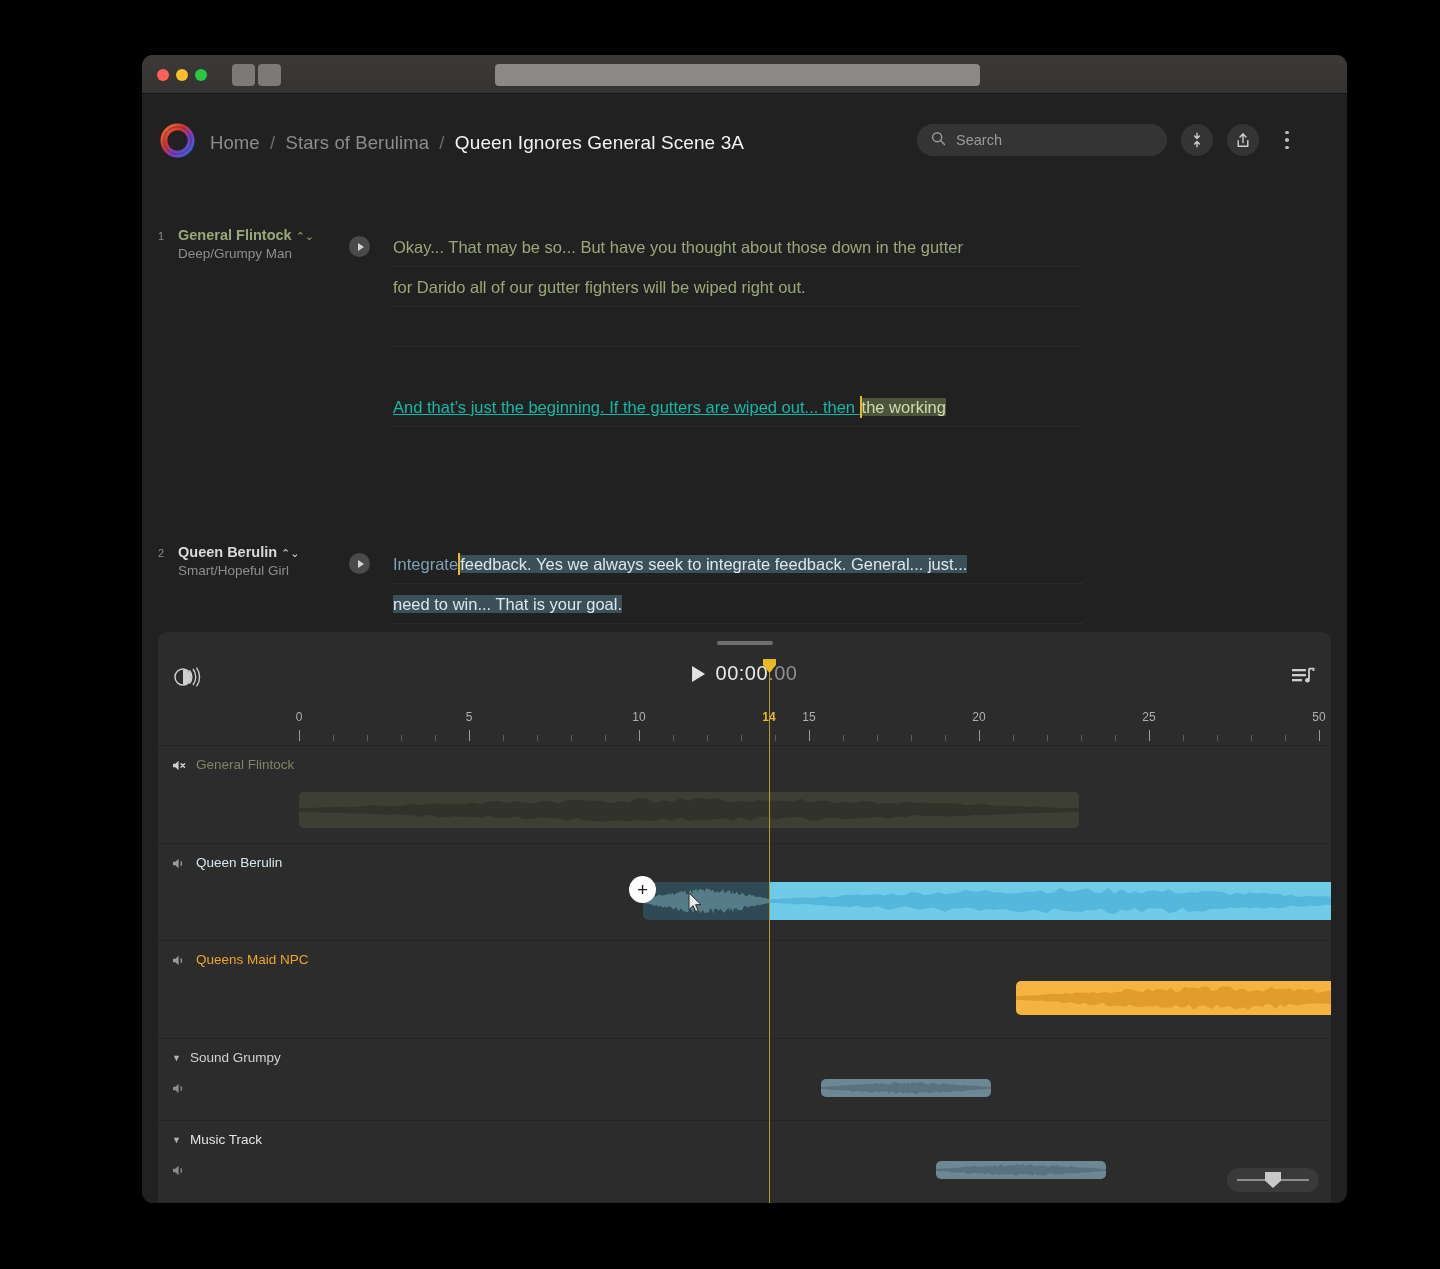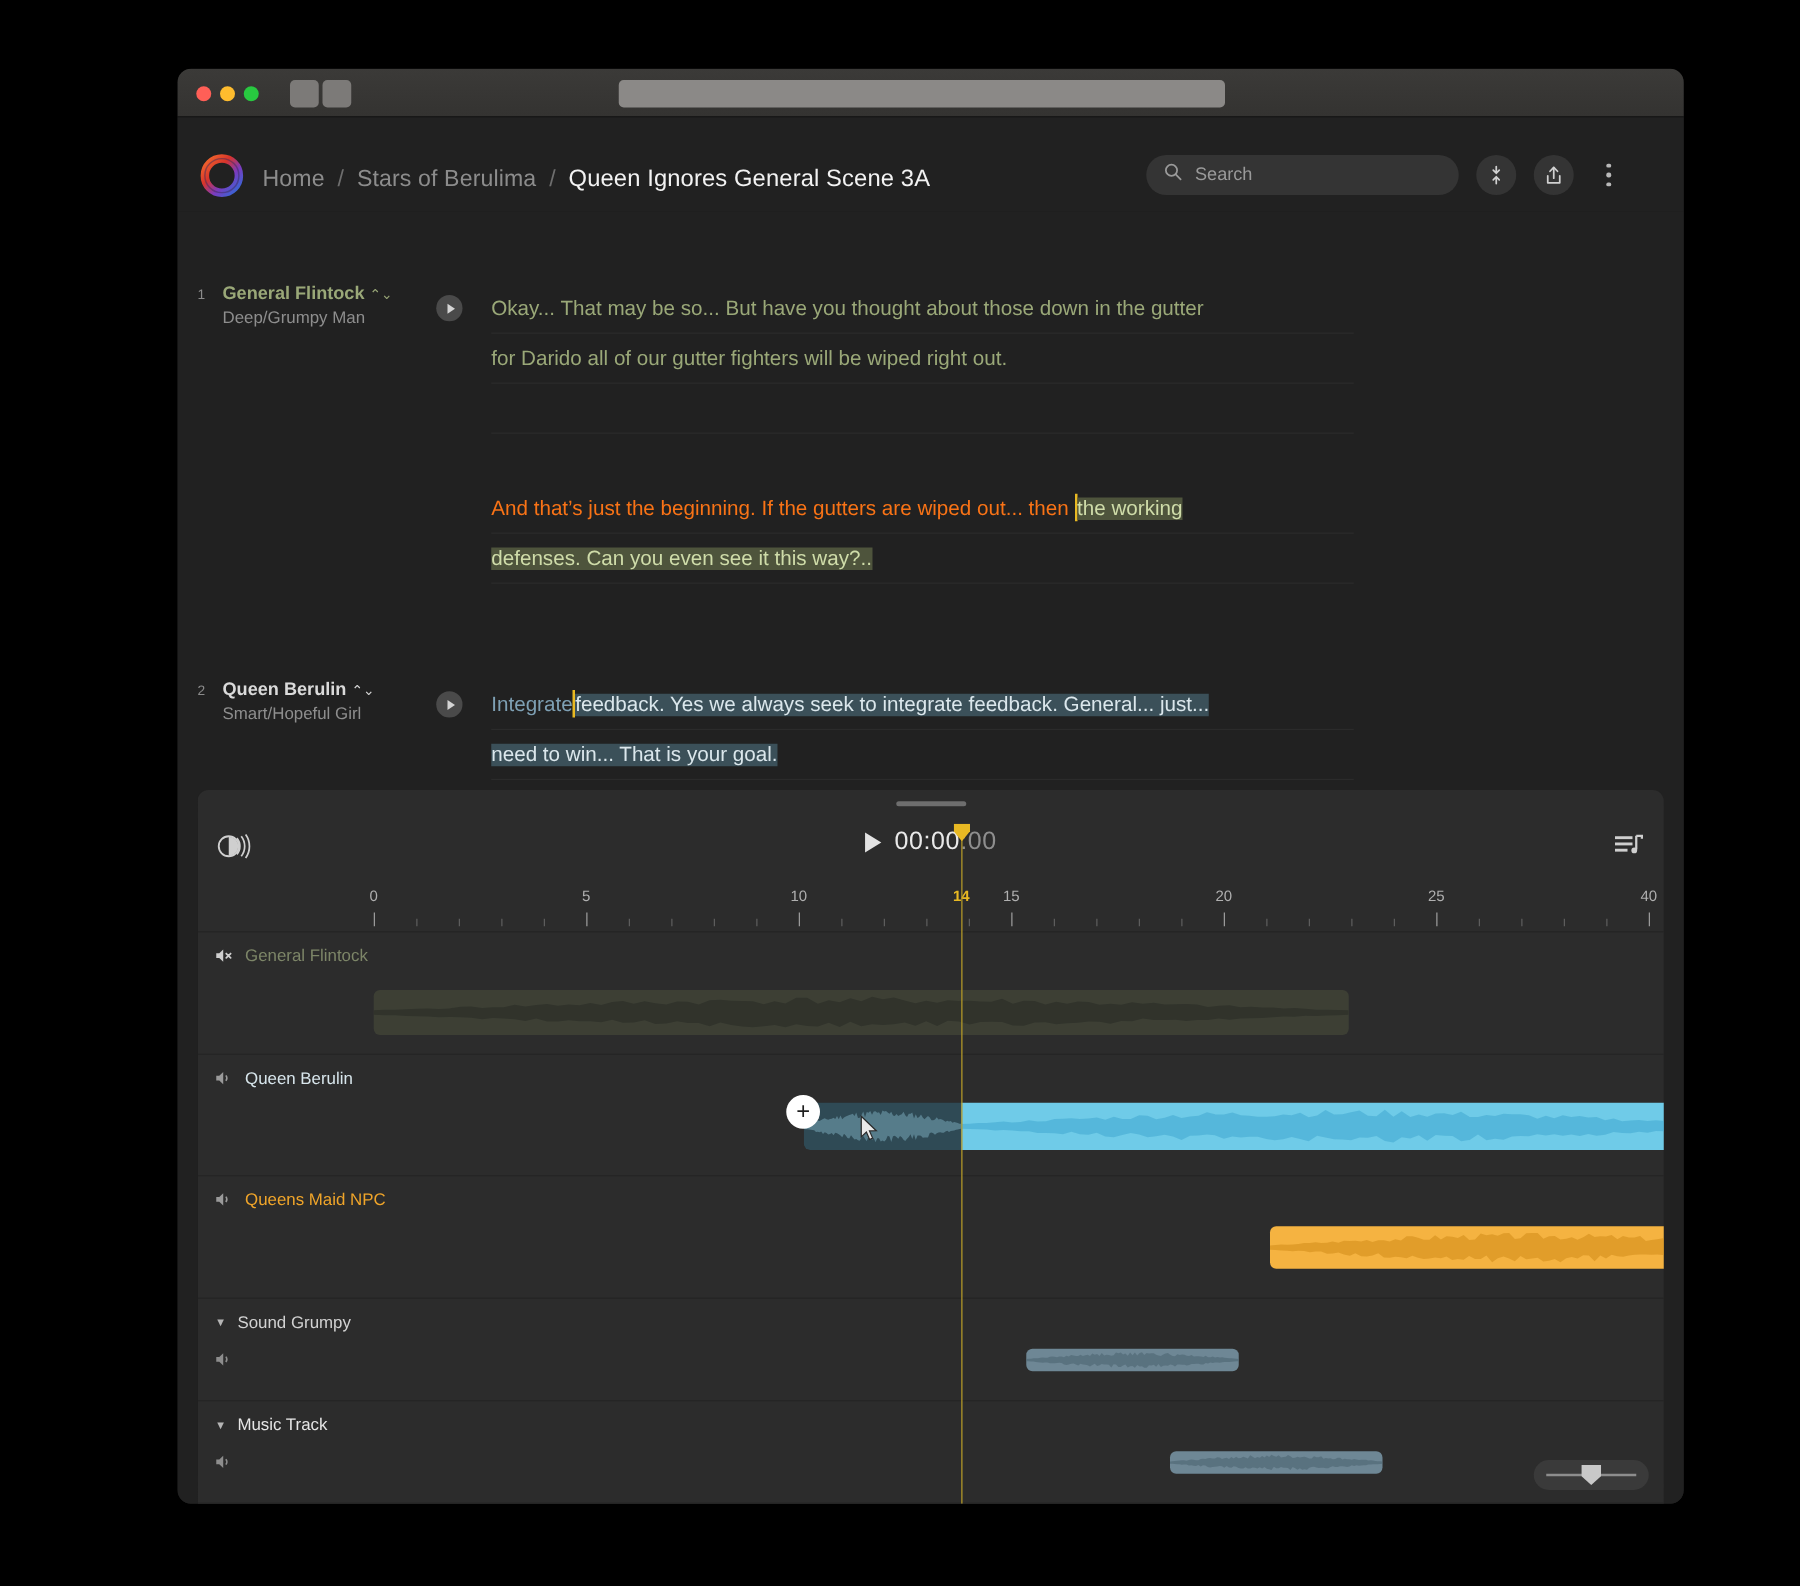--- a/index.html
+++ b/index.html
@@ -81,21 +81,21 @@
                   border-top:4px solid transparent;
                   border-bottom:4px solid transparent; }
 
   .para { position:absolute; left:251px; width:690px; }
   .line { position:relative; height:40px; line-height:40px;
           border-bottom:1px solid #2b2b2b; font-size:16.5px; white-space:nowrap; }
   .line span.seg { padding:0; }
   .hl-green { background:#4e543c; color:#cfdca9; }
   .hl-blue  { background:#3b5059; color:#dbe7ec; }
   .txt-green { color:#9aa878; }
-  .txt-grey  { color:#f97316; }
+  .txt-grey  { color:#14b8a6;text-decoration:underline; }
   .txt-blue  { color:#7ea0b4; }
   .caret { display:inline-block; width:2px; height:22px; background:#e8b923;
            vertical-align:-5px; margin:0 0 0 0; }
 
   
   #timeline {
     position:absolute; left:16px; bottom:0; width:1173px; height:571px;
     background:rgba(45,45,45,.93);
     border-top-left-radius:9px; border-top-right-radius:9px;
     overflow:hidden;
@@ -238,21 +238,20 @@
         </div>
 
       <div class="para" style="top:0">
         <div class="line txt-green">Okay... That may be so... But have you thought about those down in the gutter</div>
         <div class="line txt-green">for Darido all of our gutter fighters will be wiped right out.</div>
         <div class="line"></div>
       </div>
 
       <div class="para" style="top:160px">
         <div class="line"><span class="seg txt-grey">And that’s just the beginning. If the gutters are wiped out... then </span><span class="caret"></span><span class="seg hl-green">the working</span></div>
-        <div class="line"><span class="seg hl-green">defenses. Can you even see it this way?..</span></div>
       </div>
     </div>
 
     <div class="block" style="top:375px">
       <div class="blk-num">2</div>
       <div class="blk-name" style="color:#dadada">
         <span>Queen Berulin</span><span class="chev">⌃⌄</span>
       </div>
       <div class="blk-voice">Smart/Hopeful Girl</div>
       <div class="playbtn">
@@ -328,21 +327,21 @@
           <div class="tick minor" style="left: 1093px;"></div>
           <div class="tick minor" style="left: 1127px;"></div>
           <div class="tick major" style="left: 1161px;"></div>
           <div class="rlabel" style="left: 141px;">0</div>
           <div class="rlabel" style="left: 311px;">5</div>
           <div class="rlabel" style="left: 481px;">10</div>
           <div class="rlabel acc" style="left: 611px;">14</div>
           <div class="rlabel" style="left: 651px;">15</div>
           <div class="rlabel" style="left: 821px;">20</div>
           <div class="rlabel" style="left: 991px;">25</div>
-          <div class="rlabel" style="left: 1161px;">40</div>
+          <div class="rlabel" style="left: 1161px;">50</div>
         </div>
 
       <div id="tracks">
           <div class="track" style="height: 98px;">
             <div class="trk-head">
               <span class="spkr"><svg viewBox="0 0 16 14" width="15" height="13">
                   <path d="M1 5 H3.6 L7 1.8 V12.2 L3.6 9 H1 Z" fill="#cfcfcf"></path>
                   <path d="M9.6 5.2 L13.4 9 M13.4 5.2 L9.6 9" stroke="#cfcfcf" stroke-width="1.5" stroke-linecap="round"></path>
                 </svg></span>
               <span class="trk-name" style="color: rgb(125, 134, 104);">General Flintock</span>

